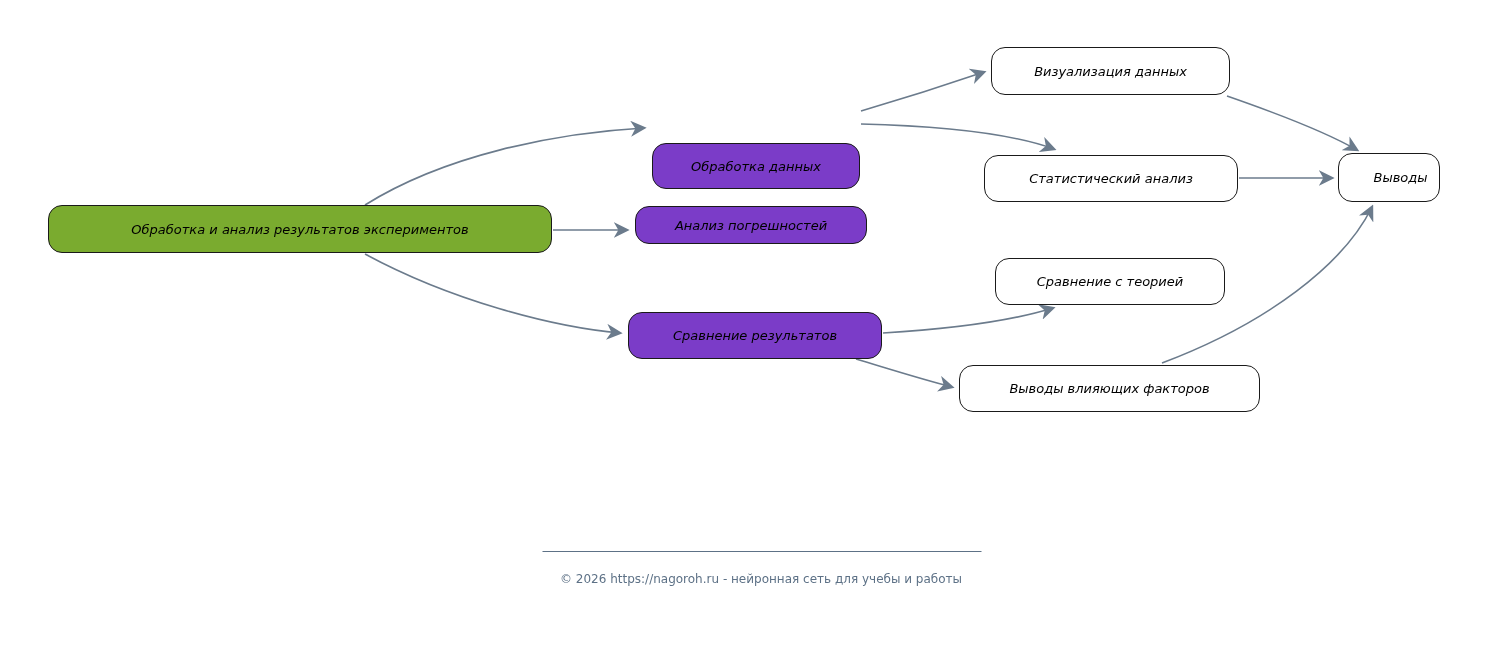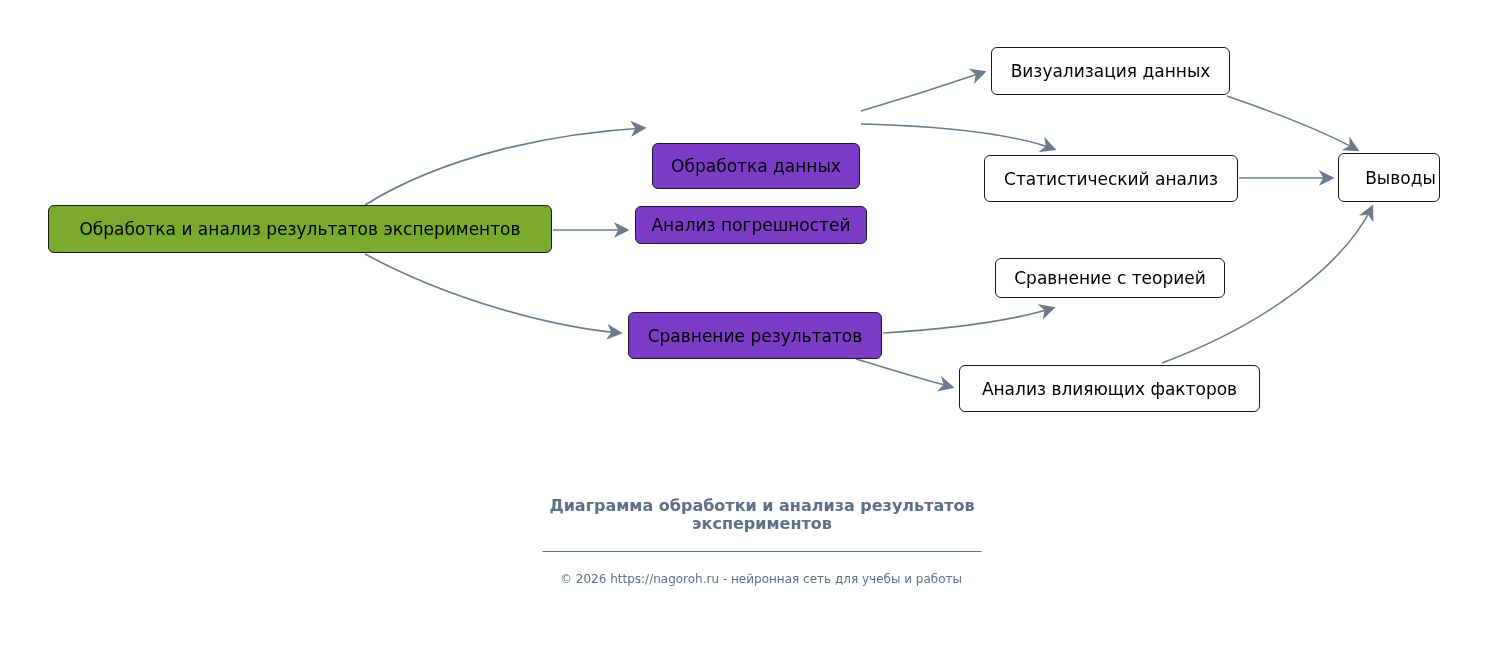--- a/index.html
+++ b/index.html
@@ -38,26 +38,27 @@
   #arrowhead path {
     fill: var(--arrow);
     stroke: none;
   }
   .node {
     position: absolute;
     display: flex;
     align-items: center;
     justify-content: center;
     border: 1.7px solid var(--node-border);
-    border-radius: 6px;
-    font-size: 17px;
+    border-radius: 14px;
+    font-size: 13px;
     color: var(--node-text);
     background: var(--leaf-fill);
     white-space: nowrap;
     padding: 0 10px;
+    font-style: italic;
   }
   .node.root   { background: var(--root-fill); }
   .node.branch { background: var(--branch-fill); }
   .footer-title {
     position: absolute;
     left: 762px;
     top: 497px;
     transform: translateX(-50%);
     text-align: center;
     font-weight: bold;
@@ -113,28 +114,24 @@
   <div class="node branch" style="left:652px; top:102px; width:208px; height:46px;margin-top:41px;">Обработка данных</div>
 
   <div class="node branch" style="left:635px; top:206px; width:232px; height:38px;">Анализ погрешностей</div>
 
   <div class="node branch" style="left:628px; top:312px; width:254px; height:47px;">Сравнение результатов</div>
 
   <div class="node leaf" style="left:991px; top:47px; width:239px; height:48px;">Визуализация данных</div>
 
   <div class="node leaf" style="left:984px; top:155px; width:254px; height:47px;">Статистический анализ</div>
 
-  <div class="node leaf" style="left:995px; top:258px; width:230px; height:40px;">Сравнение с теорией</div>
+  <div class="node leaf" style="left:995px; top:258px; width:230px; height:47px;">Сравнение с теорией</div>
 
-  <div class="node leaf" style="left:959px; top:365px; width:301px; height:47px;">Анализ влияющих факторов</div>
+  <div class="node leaf" style="left:959px; top:365px; width:301px; height:47px;">Выводы влияющих факторов</div>
 
   <div class="node leaf" style="left:1338px; top:153px; width:102px; height:49px;padding-left:33px;">Выводы</div>
 
-  <div class="footer-title">
-    <div>Диаграмма обработки и анализа результатов</div>
-    <div>экспериментов</div>
-  </div>
 
   <div class="divider-line"></div>
 
   <div class="copyright">© 2026 https://nagoroh.ru - нейронная сеть для учебы и работы</div>
 
 </div>
 
 </body></html>

